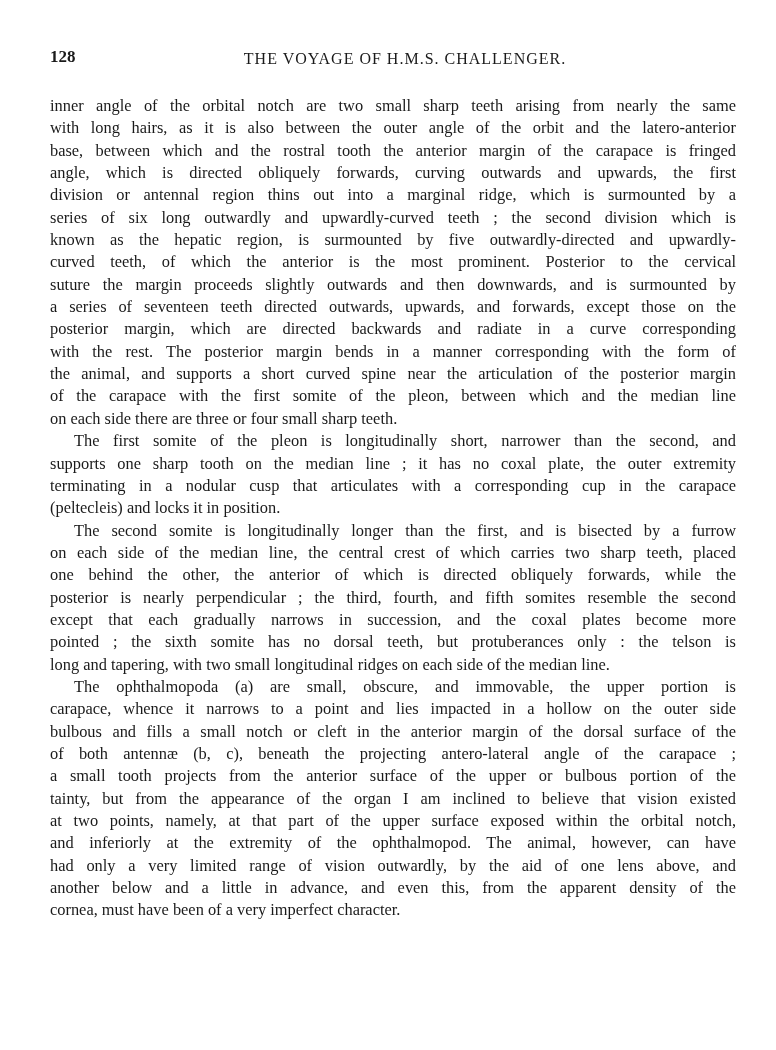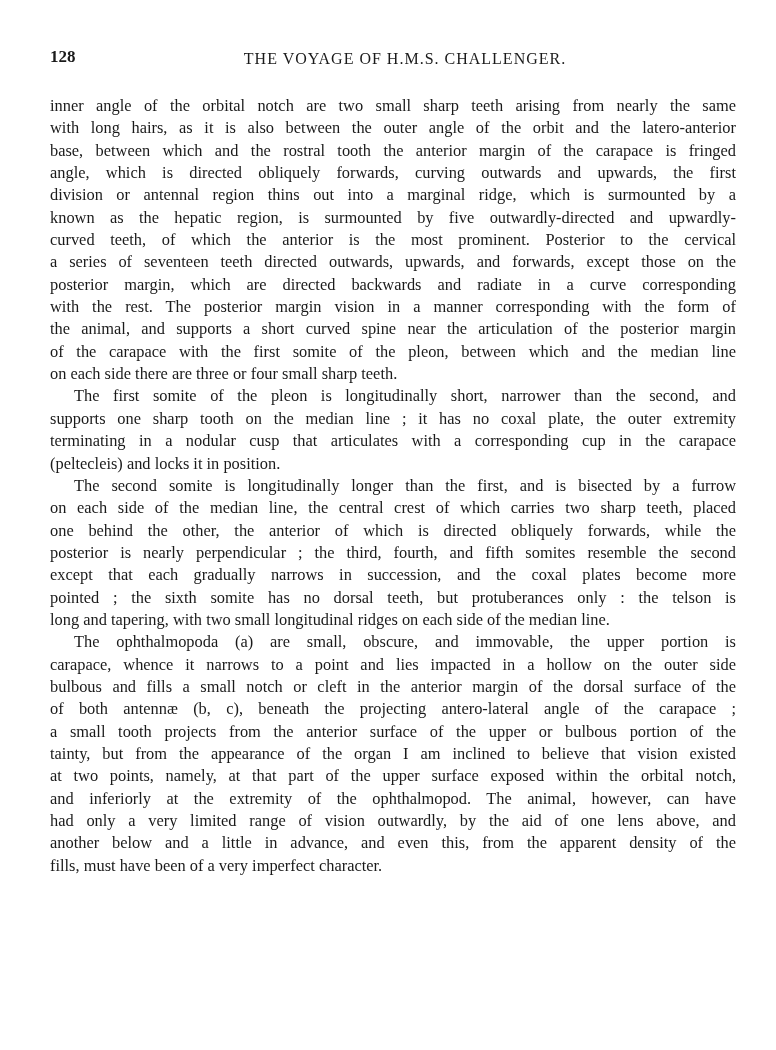--- a/index.html
+++ b/index.html
@@ -42,25 +42,27 @@
   </div>
 
   <div class="body-text">
 
     <div>
       <span class="line">inner angle of the orbital notch are two small sharp teeth arising from nearly the same</span>
       <span class="line">with long hairs, as it is also between the outer angle of the orbit and the latero-anterior</span>
       <span class="line">base, between which and the rostral tooth the anterior margin of the carapace is fringed</span>
       <span class="line">angle, which is directed obliquely forwards, curving outwards and upwards, the first</span>
       <span class="line">division or antennal region thins out into a marginal ridge, which is surmounted by a</span>
+      <span class="line">series of six long outwardly and upwardly-curved teeth ; the second division which is</span>
       <span class="line">known as the hepatic region, is surmounted by five outwardly-directed and upwardly-</span>
       <span class="line">curved teeth, of which the anterior is the most prominent. Posterior to the cervical</span>
+      <span class="line">suture the margin proceeds slightly outwards and then downwards, and is surmounted by</span>
       <span class="line">a series of seventeen teeth directed outwards, upwards, and forwards, except those on the</span>
       <span class="line">posterior margin, which are directed backwards and radiate in a curve corresponding</span>
-      <span class="line">with the rest. The posterior margin vision in a manner corresponding with the form of</span>
+      <span class="line">with the rest. The posterior margin bends in a manner corresponding with the form of</span>
       <span class="line">the animal, and supports a short curved spine near the articulation of the posterior margin</span>
       <span class="line">of the carapace with the first somite of the pleon, between which and the median line</span>
       <span class="line last">on each side there are three or four small sharp teeth.</span>
     </div>
 
     <div>
       <span class="line indent">The first somite of the pleon is longitudinally short, narrower than the second, and</span>
       <span class="line">supports one sharp tooth on the median line ; it has no coxal plate, the outer extremity</span>
       <span class="line">terminating in a nodular cusp that articulates with a corresponding cup in the carapace</span>
       <span class="line last">(peltecleis) and locks it in position.</span>
@@ -80,17 +82,17 @@
       <span class="line indent">The ophthalmopoda (a) are small, obscure, and immovable, the upper portion is</span>
       <span class="line">carapace, whence it narrows to a point and lies impacted in a hollow on the outer side</span>
       <span class="line">bulbous and fills a small notch or cleft in the anterior margin of the dorsal surface of the</span>
       <span class="line">of both antennæ (b, c), beneath the projecting antero-lateral angle of the carapace ;</span>
       <span class="line">a small tooth projects from the anterior surface of the upper or bulbous portion of the</span>
       <span class="line">tainty, but from the appearance of the organ I am inclined to believe that vision existed</span>
       <span class="line">at two points, namely, at that part of the upper surface exposed within the orbital notch,</span>
       <span class="line">and inferiorly at the extremity of the ophthalmopod. The animal, however, can have</span>
       <span class="line">had only a very limited range of vision outwardly, by the aid of one lens above, and</span>
       <span class="line">another below and a little in advance, and even this, from the apparent density of the</span>
-      <span class="line last">fills, must have been of a very imperfect character.</span>
+      <span class="line last">cornea, must have been of a very imperfect character.</span>
     </div>
 
   </div>
 </div>
 
 </body></html>

